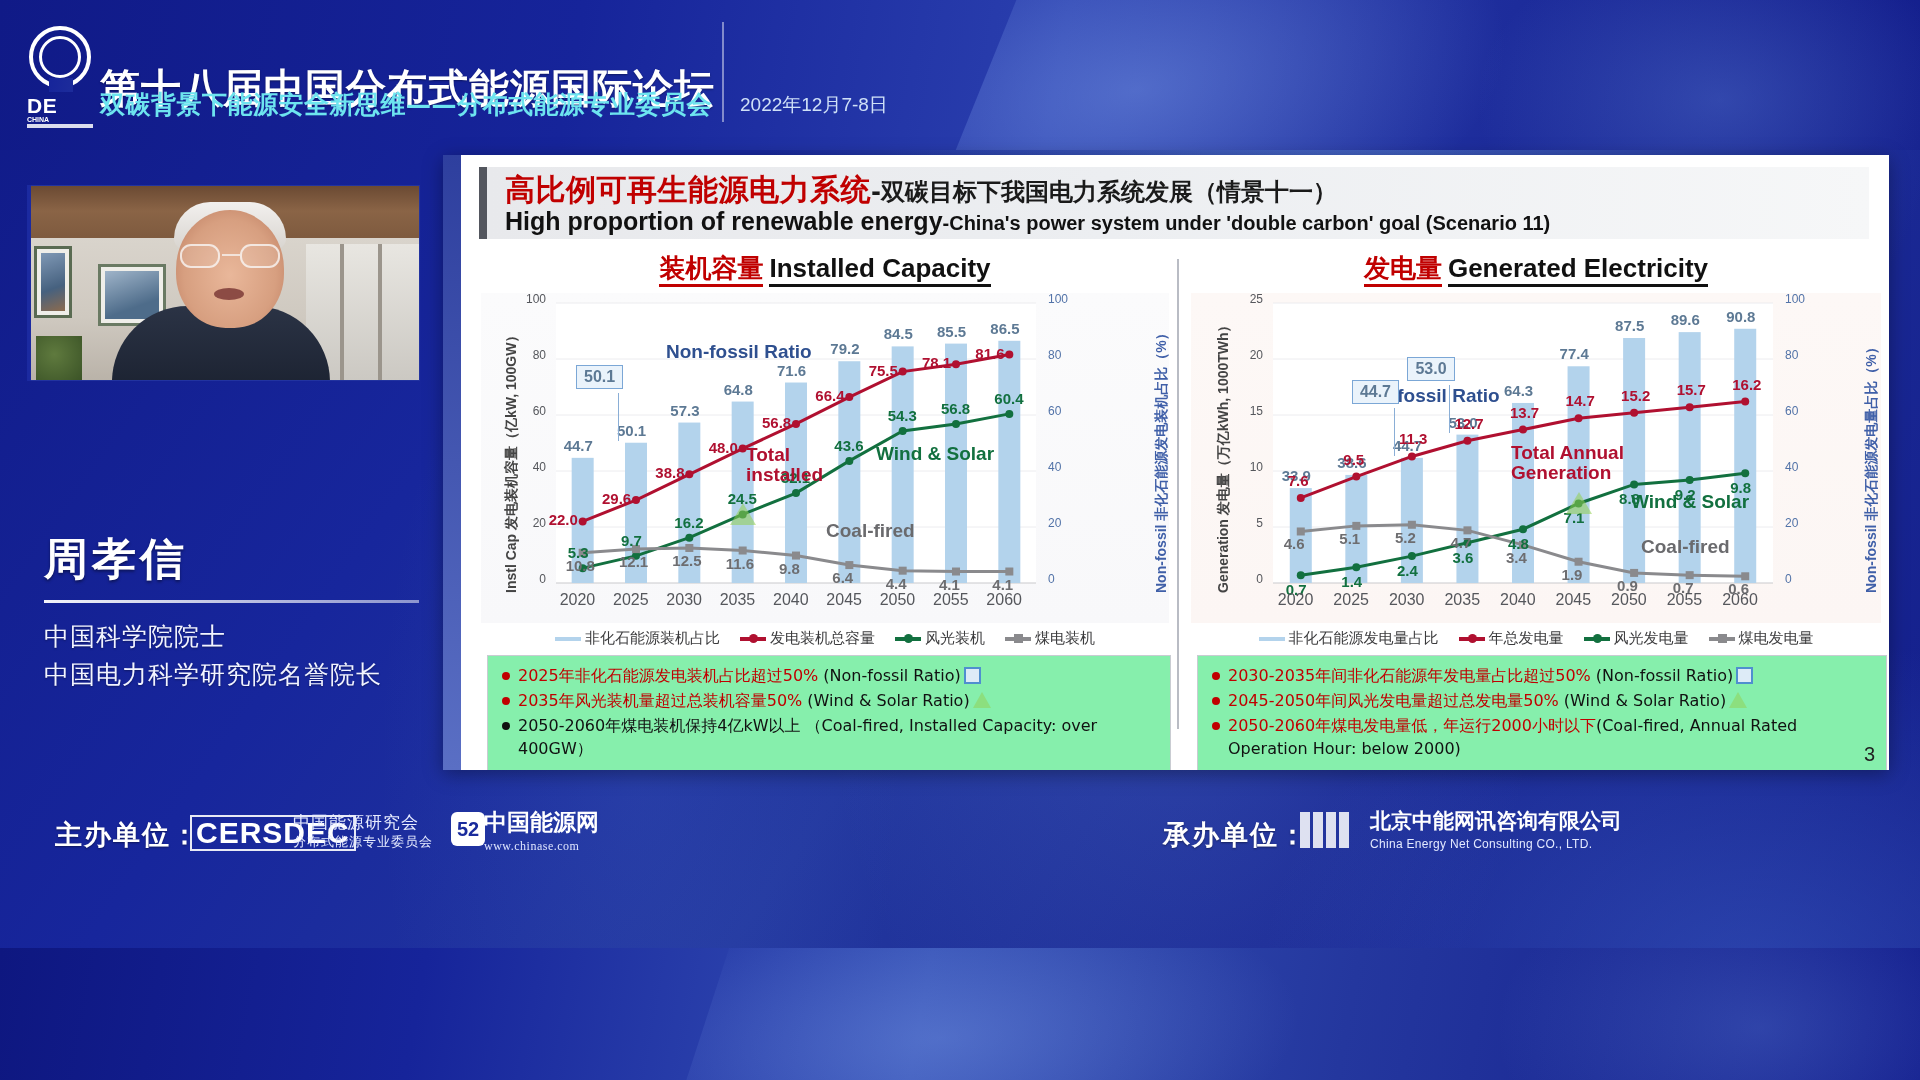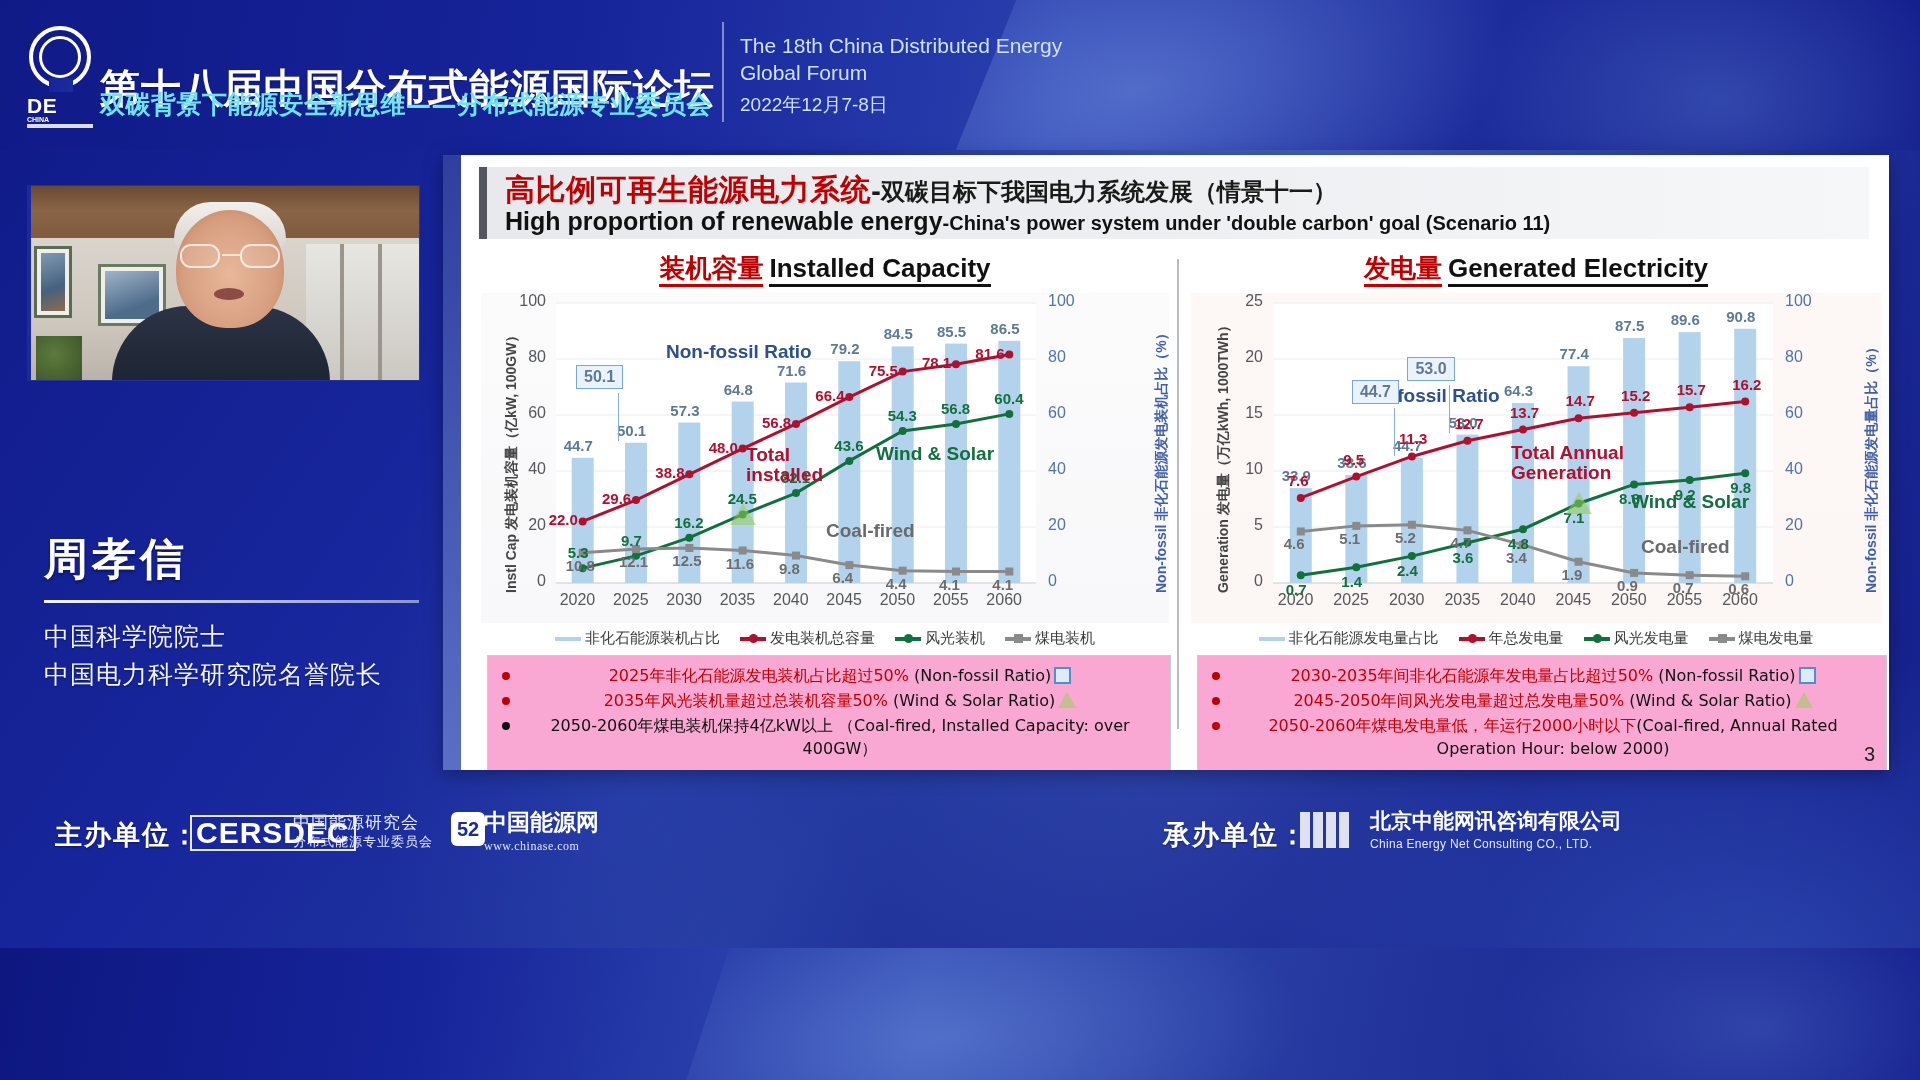--- a/index.html
+++ b/index.html
@@ -267,21 +267,21 @@
   }
   .dotlabel {
     position:absolute; font-size: 15px; font-weight:700; white-space:nowrap;
     font-family: "Liberation Sans", sans-serif;
   }
   .lab-red   { color:#b01030; }
   .lab-green { color:#12703f; }
   .lab-gray  { color:#6d6d70; }
 
   .axis-y-left, .axis-y-right {
-    position:absolute; font-size: 16px; font-family:"Liberation Sans",sans-serif; white-space:nowrap;
+    position:absolute; font-size: 12px; font-family:"Liberation Sans",sans-serif; white-space:nowrap;
   }
   .axis-y-left  { color:#55575c; text-align:right; width:34px; }
   .axis-y-right { color:#5273a8; text-align:left; width:34px; }
 
   .axis-x {
     position:absolute; font-size: 16px; color:#55575c;
     font-family:"Liberation Sans",sans-serif; white-space:nowrap;
   }
 
   .ylab-rot {
@@ -328,21 +328,21 @@
     background: inherit;
   }
   .leg-swatch.sq::after {
     content:""; position:absolute; left: 9px; top:-3px; width: 9px; height: 9px;
     background: inherit;
   }
 
   
   .bullets {
     position:absolute; left: 6px; top: 404px; width: 684px;
-    border: 1px solid #c9ccd2; background:#f9a8d4; padding: 8px 8px 8px 10px; text-align: center;
+    border: 1px solid #c9ccd2; background:#86efac; padding: 8px 8px 8px 10px;
   }
   #panel-right .bullets { width: 690px; }
   .bullet { position:relative; padding-left: 20px; margin-bottom: 2px;
             font-size: 16px; line-height: 23px; color:#111;
             font-family:"DejaVu Sans","Liberation Sans",sans-serif; }
   .bullet .dot {
     position:absolute; left: 4px; top: 8px; width: 8px; height: 8px; border-radius:50%;
   }
   .dot-red { background:#c00000; }
   .dot-black { background:#111; }
@@ -444,21 +444,20 @@
     <div class="de-logo">
       <span>DE</span>
       <span class="sub">CHINA</span>
       <span class="bar"></span>
     </div>
   </div>
 
   <div id="hdr-cn-title">第十八届中国分布式能源国际论坛</div>
   <div id="hdr-cn-sub">双碳背景下能源安全新思维——分布式能源专业委员会</div>
   <div id="hdr-divider"></div>
-  <div id="hdr-en-1">The 18th China Distributed Energy Global Forum</div>
   <div id="hdr-date">2022年12月7-8日</div>
 </div>
 
 <div id="video-panel">
   <div class="vid-ceiling"></div>
   <div class="vid-wall"></div>
   <div class="vid-window">
     <span class="mull" style="left:34px"></span>
       <span class="mull" style="left:72px"></span>
   </div>

